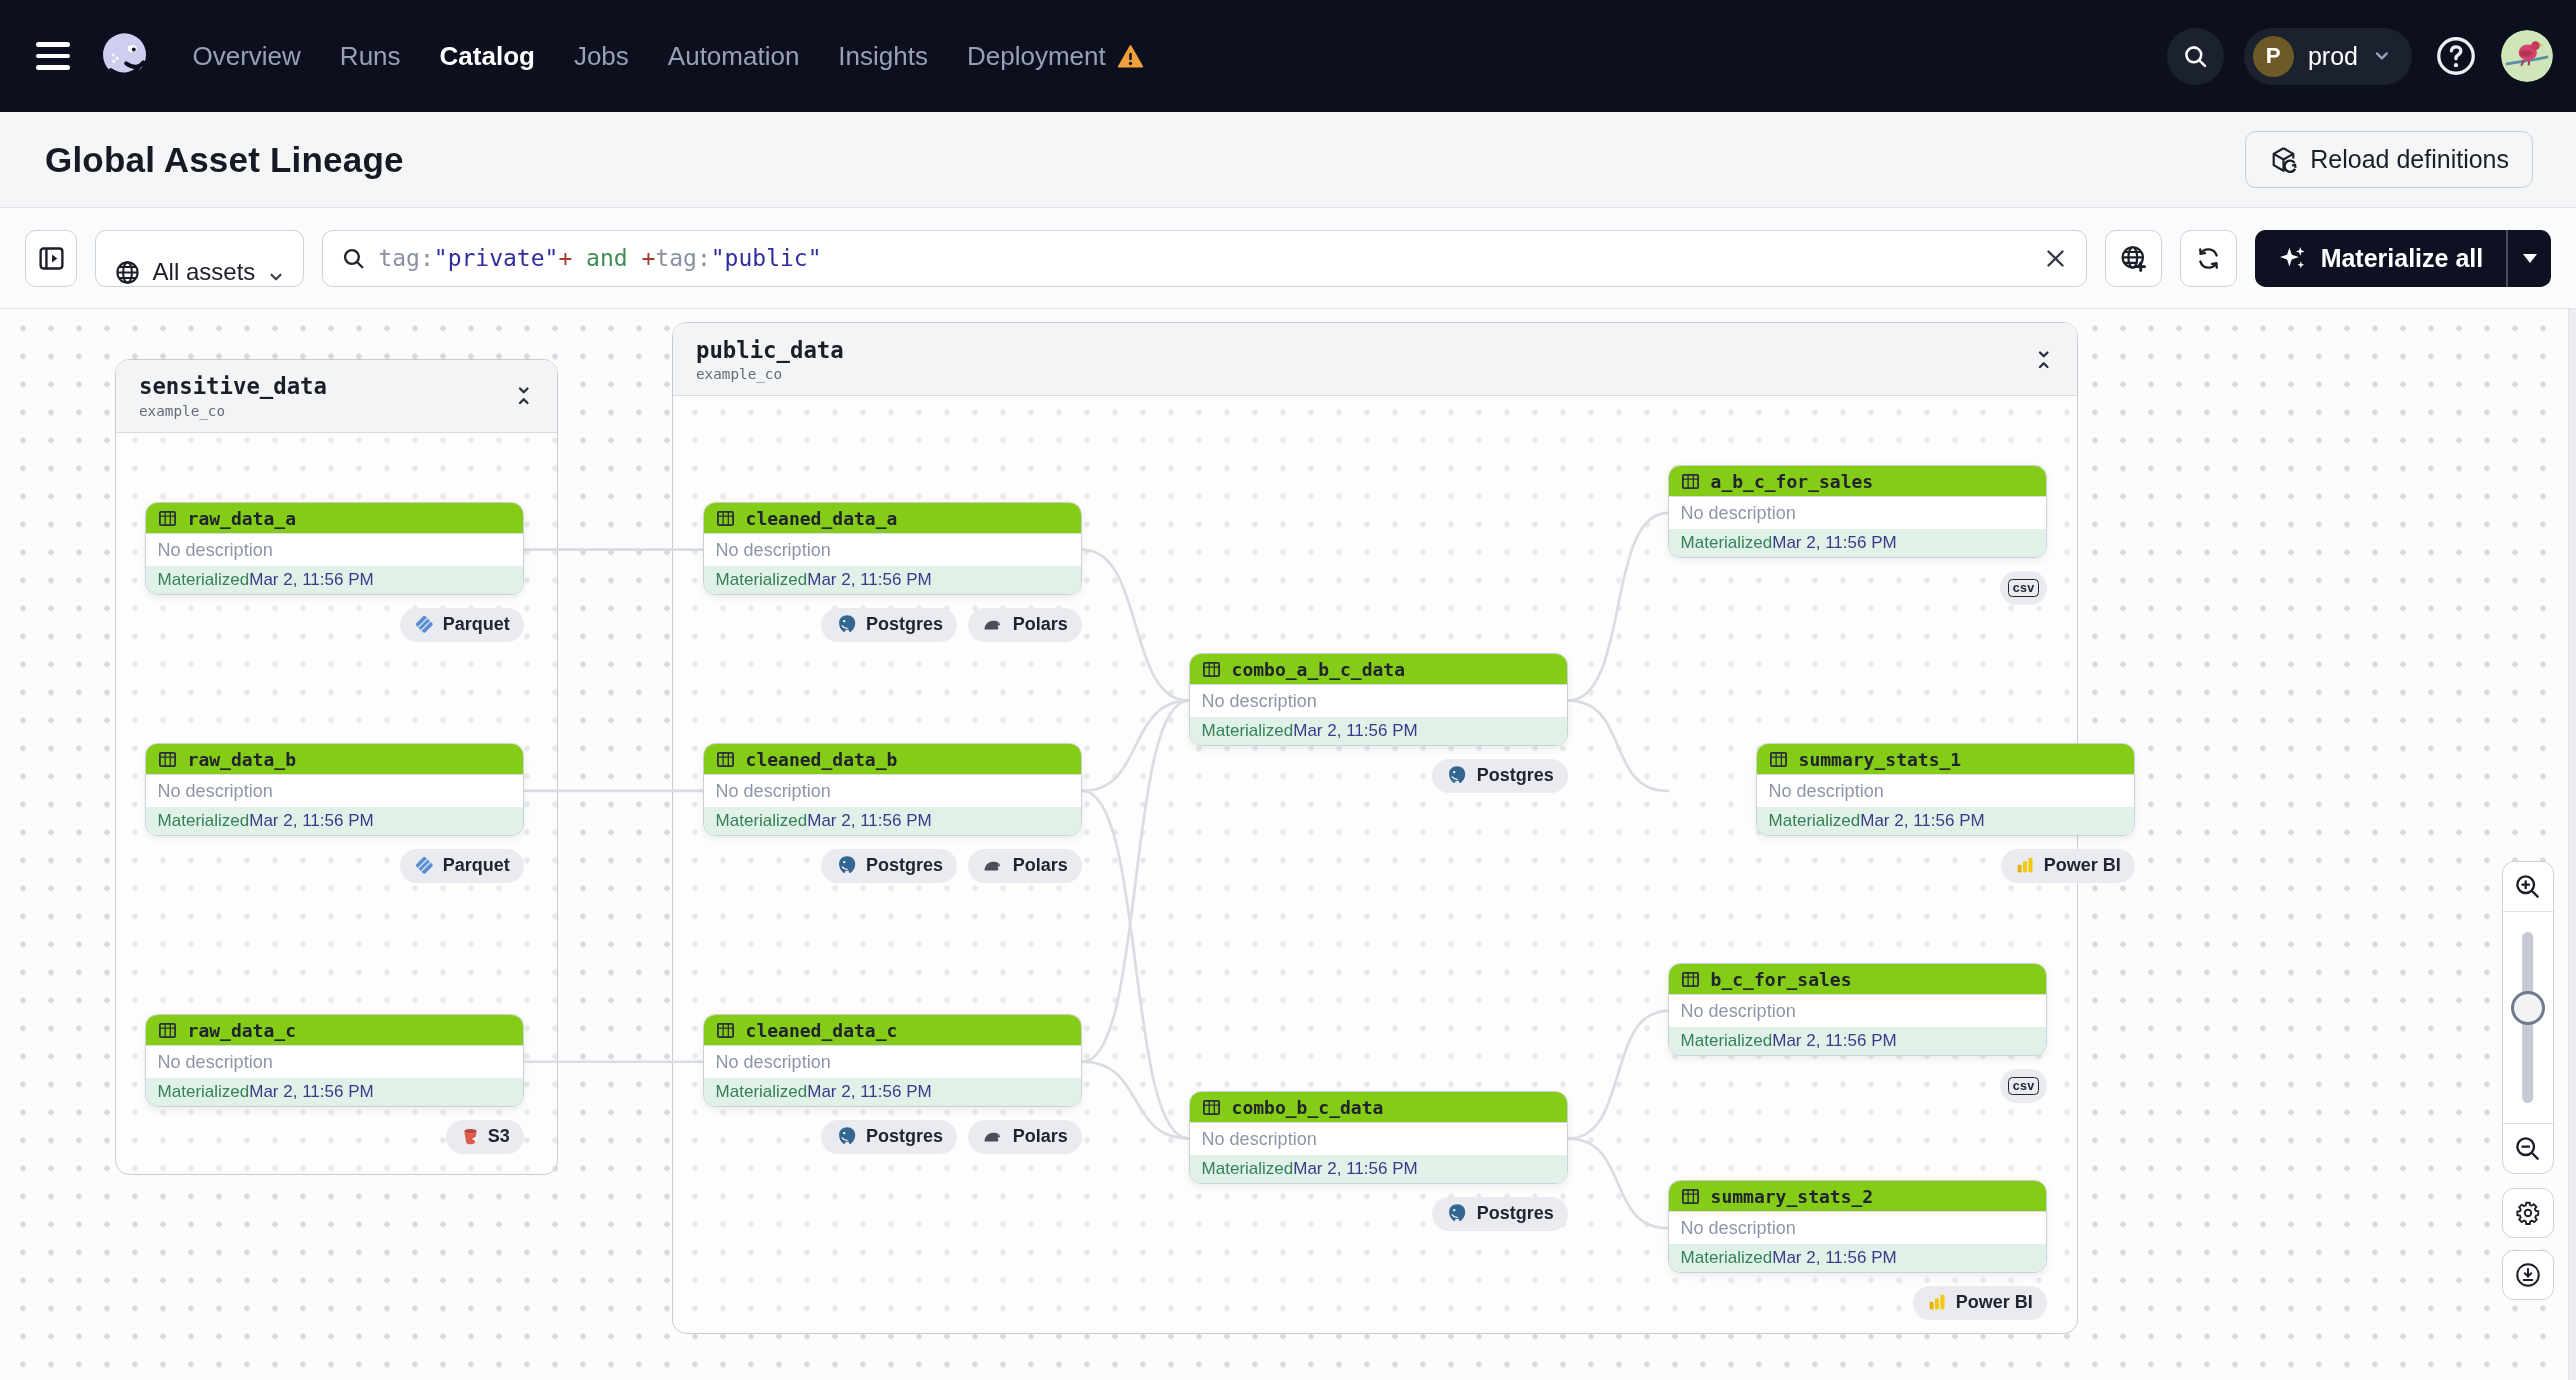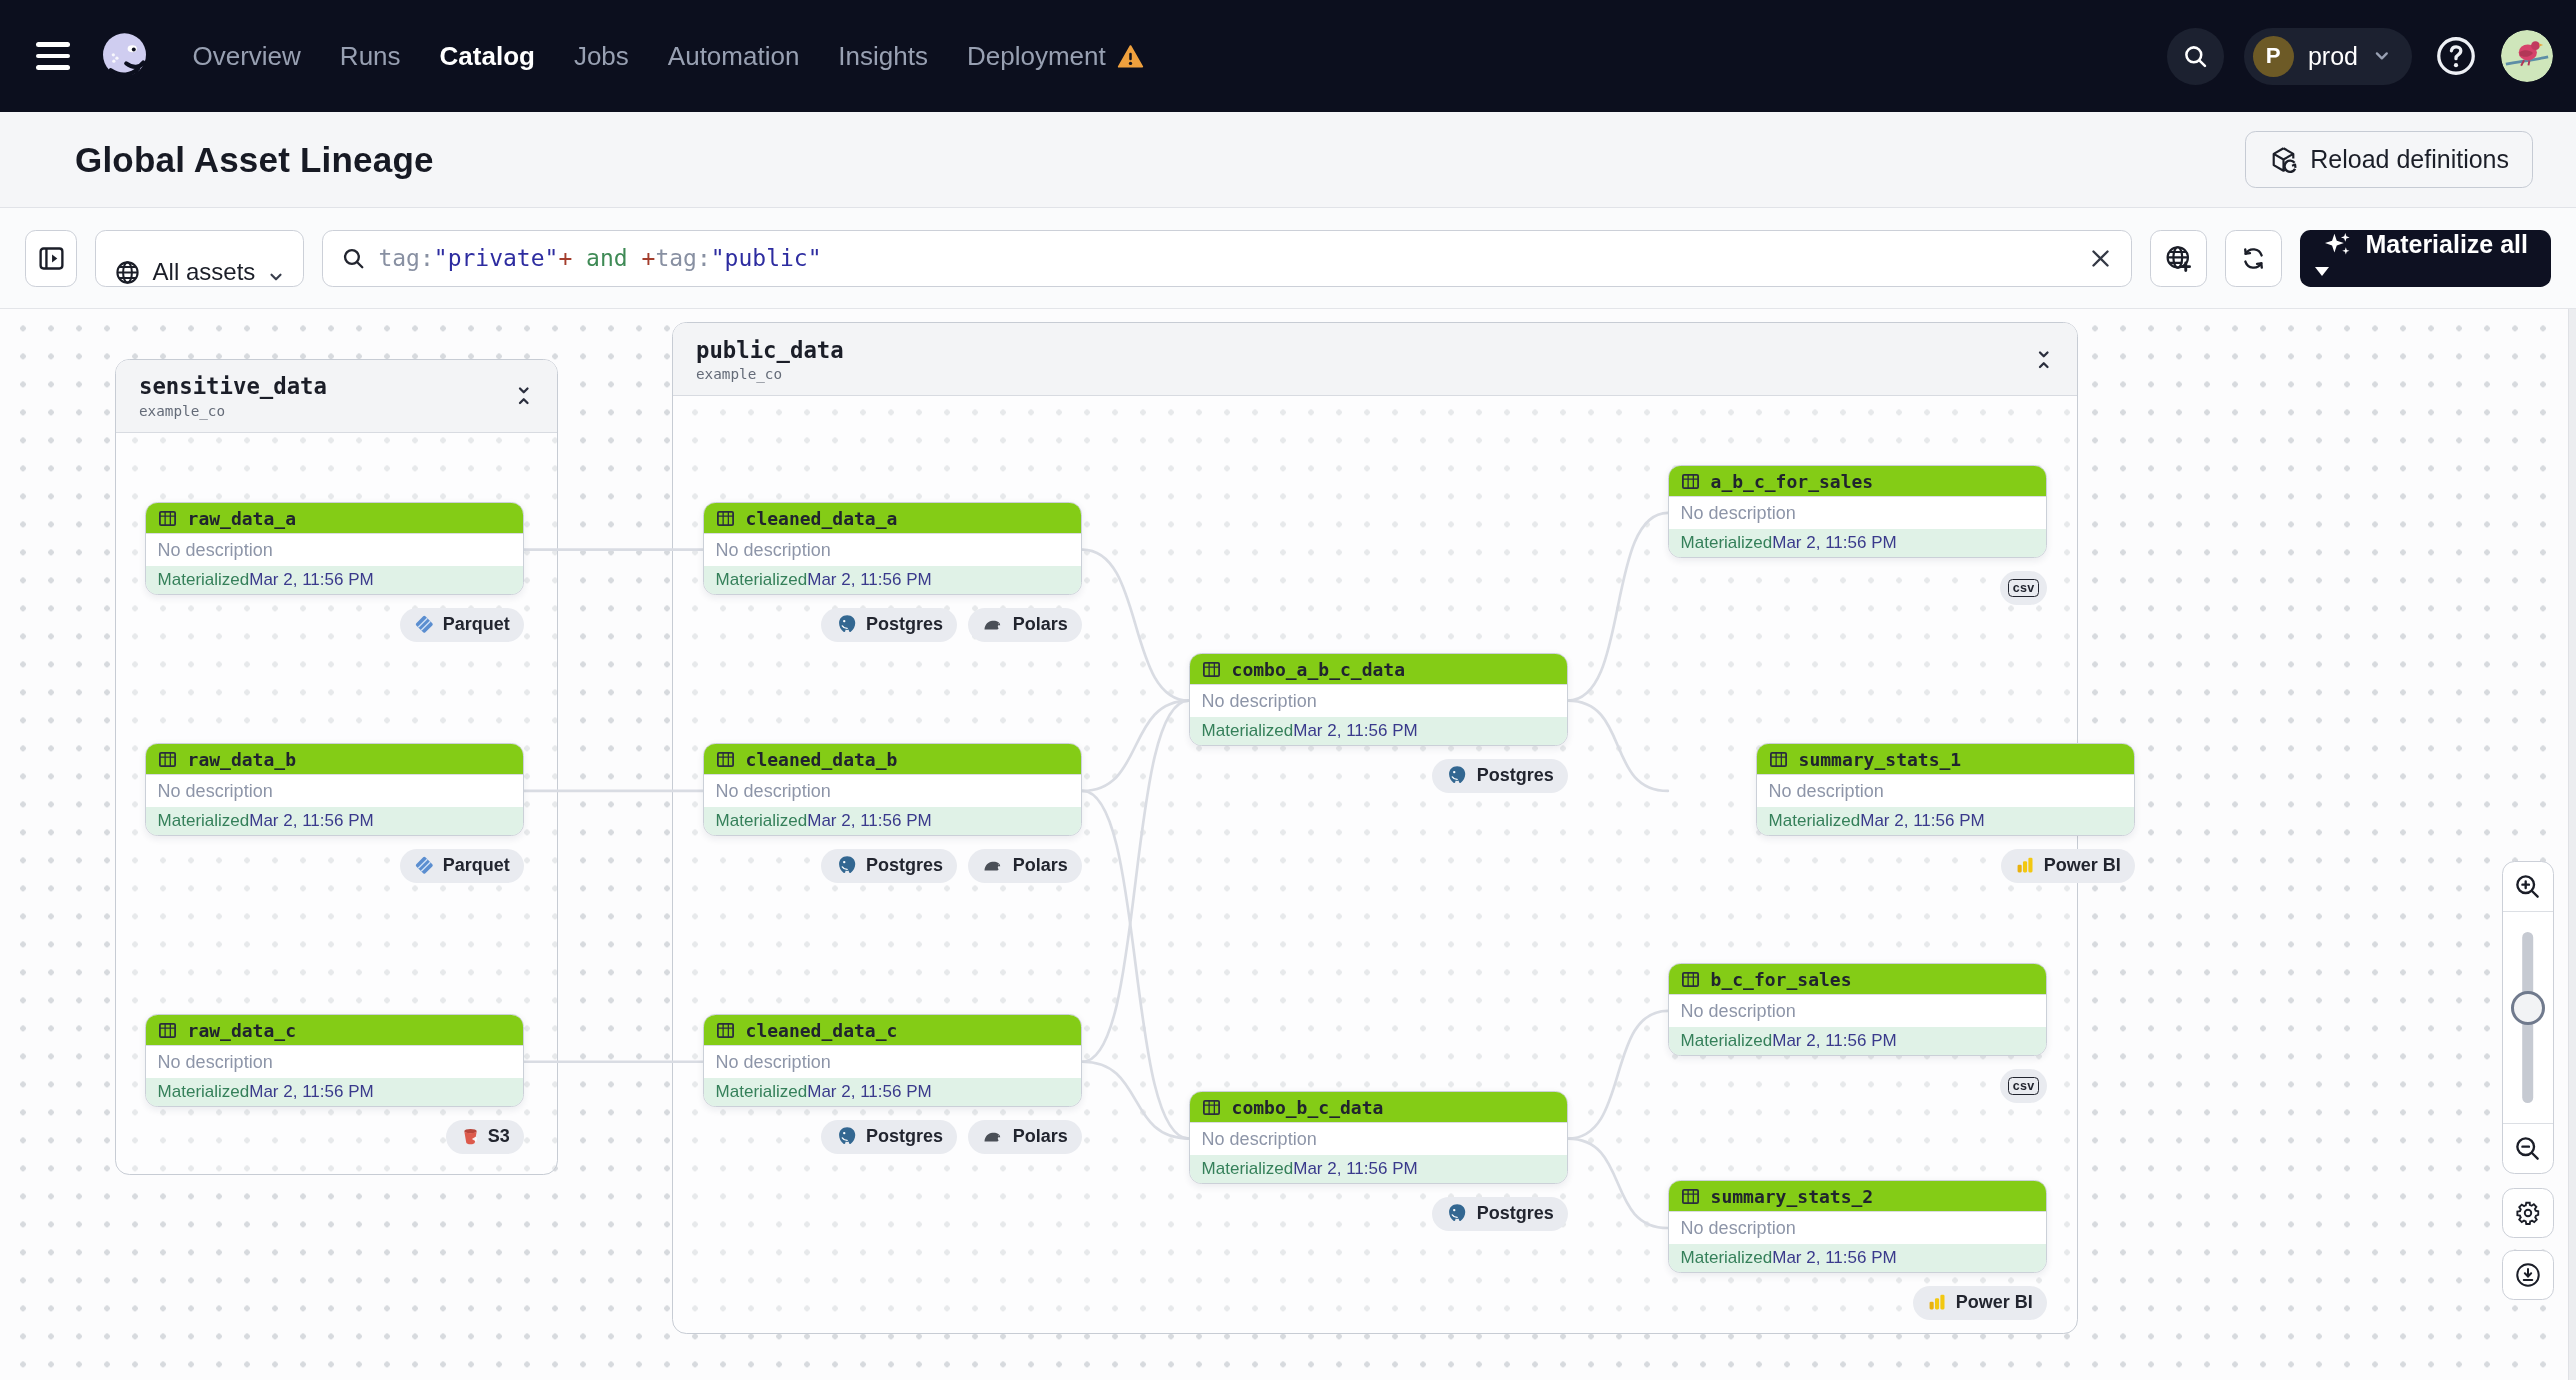--- a/index.html
+++ b/index.html
@@ -19,38 +19,38 @@
   .env-pill { height:57px; border-radius:29px; background:#1c2130; display:flex; align-items:center; gap:14.3px; padding:0 19.7px 0 9px; cursor:pointer; }
   .env-avatar { width:41px; height:41px; border-radius:50%; background:#6d5a26; color:#fff; font-size:22.3px; font-weight:700; display:flex; align-items:center; justify-content:center; }
   .env-name { color:#fff; font-size:25px; }
   .chev { color:#99a1b3; display:flex; }
   .help-btn { width:50px; height:50px; display:flex; align-items:center; justify-content:center; cursor:pointer; }
   .user-avatar { width:52px; height:52px; border-radius:50%; overflow:hidden; cursor:pointer; display:flex; }
 
   
   .title-row { height:96px; background:#f5f6f8; border-bottom:1.8px solid #e1e3e8;
                display:flex; align-items:center; justify-content:space-between; padding:0 43px 0 45px; }
-  .page-title { font-size:35px; font-weight:700; color:#171a24; letter-spacing:0.2px;margin-left:30px; }
+  .page-title { font-size:35px; font-weight:700; color:#171a24; letter-spacing:0.2px; }
   .reload-btn { height:57px; border:1.8px solid #c6cbd4; border-radius:10.7px; background:transparent;
                 display:flex; align-items:center; gap:12.5px; padding:0 23px; font-size:25px; color:#1b1e28; cursor:pointer; }
 
   
   .toolbar { height:101px; background:#fafbfc; border-bottom:1.8px solid #e3e5e9;
              display:flex; align-items:center; padding:0 25px; gap:18px; }
   .tb-btn { height:57px; background:#fff; border:1.8px solid #ccd0d8; border-radius:10.7px;
             display:flex; align-items:center; justify-content:center; cursor:pointer; }
   .panel-btn { width:52px; }
   .scope-btn { padding:0 18px; gap:11.6px; font-size:24px; color:#1b1e28;align-items:flex-end; }
   .sq-btn { width:57px; }
   .search-box { flex:1; height:57px; background:#fff; border:1.8px solid #ccd0d8; border-radius:10.7px;
                 display:flex; align-items:center; padding:0 18px; gap:12.5px;
                 font-family:"DejaVu Sans Mono", monospace; font-size:23px; cursor:text; }
   .q-key { color:#8890a2; } .q-value { color:#2d2ca0; } .q-plus { color:#a33d2c; } .q-operator { color:#3e8a55; }
   .clear-x { margin-left:auto; display:flex; cursor:pointer; }
-  .mat-btn { height:57px; border-radius:10.7px; background:#0e1122; display:flex; align-items:stretch; overflow:hidden; cursor:pointer;flex-direction:column; }
+  .mat-btn { height:57px; border-radius:10.7px; background:#0e1122; display:flex; align-items:stretch; overflow:hidden; cursor:pointer; }
   .mat-main { display:flex; align-items:center; gap:13.4px; padding:0 23px; color:#fff; font-size:25px; font-weight:600; }
   .mat-sep { width:1.8px; background:rgba(255,255,255,.25); }
   .mat-caret { width:43px; display:flex; align-items:center; justify-content:center; }
   .caret-down { width:0; height:0; border:7.2px solid transparent; border-top:9.8px solid #fff; margin-top:8px; }
 
   
   .canvas { position:relative; height:1072px; background-color:#fcfcfd;
             background-image:radial-gradient(circle, #d7dade 2.7px, transparent 3px);
             background-size:28px 28px; background-position:9px 5.4px; }
   .edges { position:absolute; left:0; top:0; pointer-events:none; }

